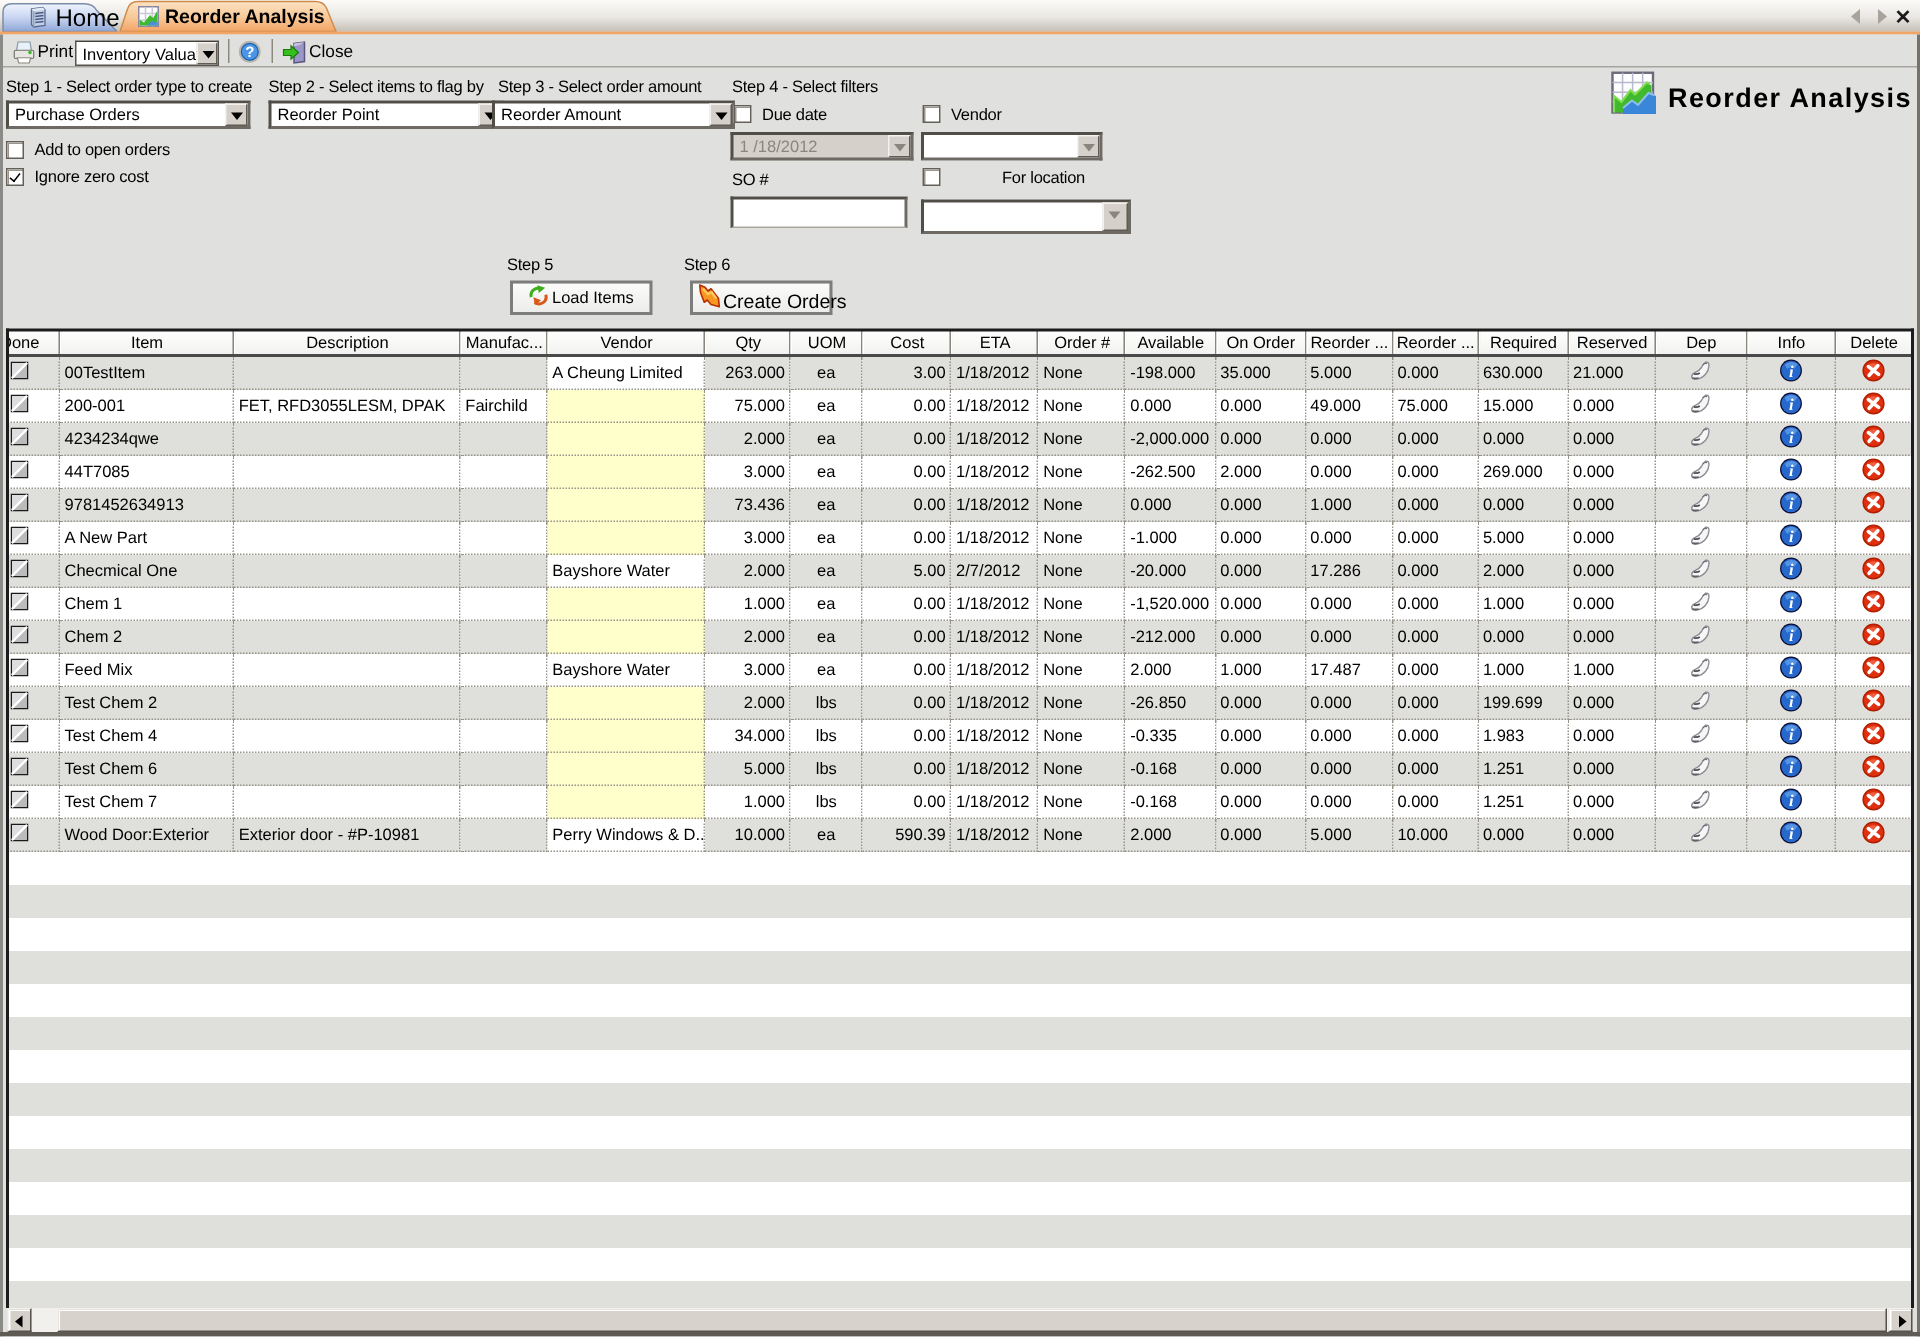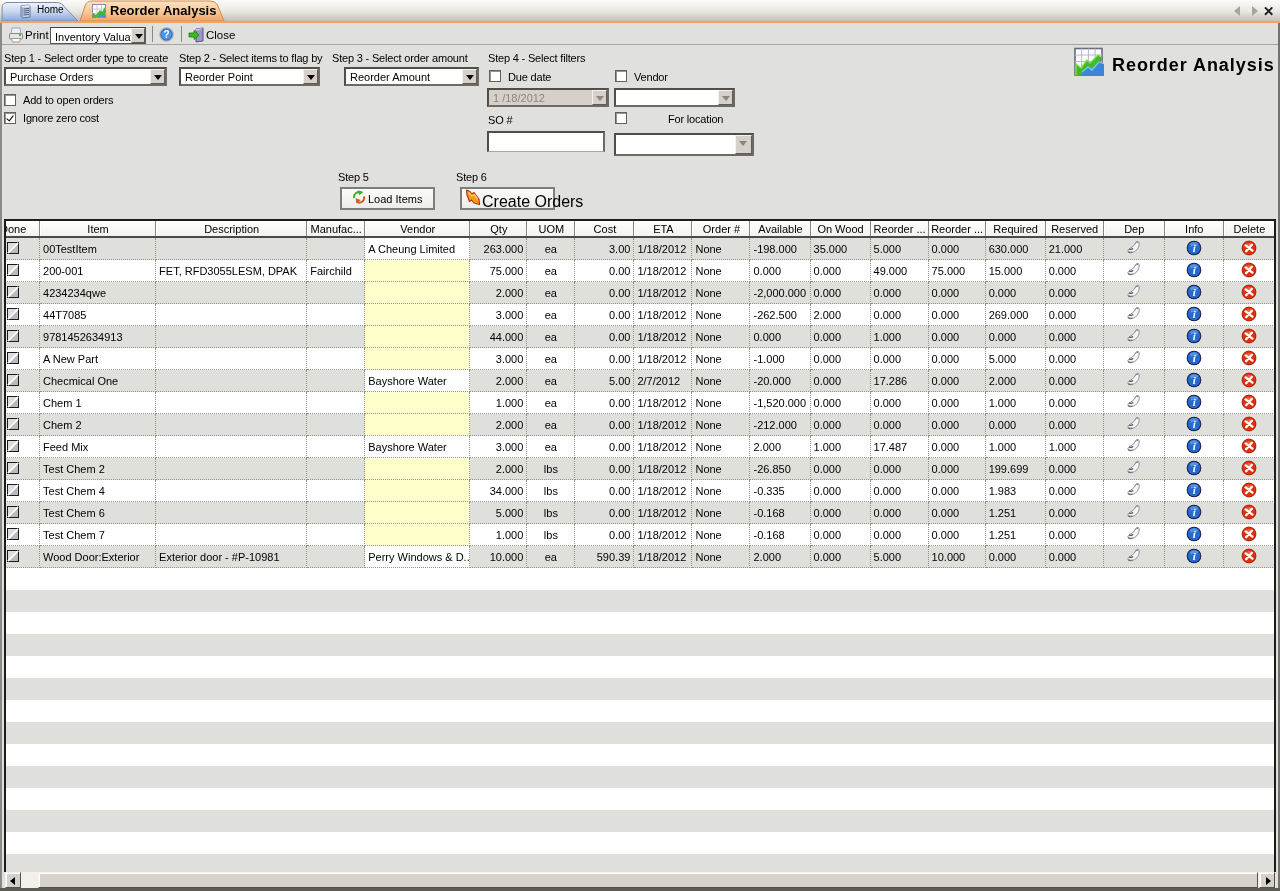--- a/index.html
+++ b/index.html
@@ -61,21 +61,21 @@
 <linearGradient id="gact" x1="0" y1="0" x2="0" y2="1">
         <stop offset="0" stop-color="#fce3c2"></stop>
         <stop offset="0.55" stop-color="#f8c795"></stop>
         <stop offset="1" stop-color="#f2a466"></stop>
       </linearGradient>
 </defs>
 <path d="M2,21 L2,8 Q2,2.5 8,2.5 L56,2.5 Q62,2.5 64.5,7 L78,21 Z" fill="url(#ghome)" stroke="#7c8ca8" stroke-width="1"></path>
 <path d="M80,21 L85,6 Q86.5,1 92,1 L210,1 Q215.5,1 217.5,5 L224,21 Z" fill="url(#gact)" stroke="#cf8a4e" stroke-width="1"></path>
 </svg>
 <div class="abs" id="orangeline"></div>
-<div class="abs tablbl" style="left:37px;top:4px;font-size:10px">Home</div>
+<div class="abs tablbl" style="left:37px;top:4px;font-size:16px">Home</div>
 <div class="abs tablbl" style="left:110px;top:3px;font-size:13px;font-weight:bold">Reorder Analysis</div>
 <svg class="abs" style="left:18px;top:4px" width="15" height="15" viewBox="0 0 15 15">
     <path d="M3 2 L10.5 1 L12 2.5 L12 13 L4.5 14 L3 12.5 Z" fill="#c2cfe4" stroke="#5a6a92" stroke-width="0.9"></path>
     <path d="M3 2 L10.5 1 L12 2.5 L4.5 3.5 Z" fill="#e2eaf6"></path>
     <path d="M4.5 3.5 L4.5 14" stroke="#8a9ab8" stroke-width="0.8"></path>
     <path d="M5.5 5 L11 4.4 M5.5 7 L11 6.4 M5.5 9 L11 8.4 M5.5 11 L11 10.4" stroke="#4a5a85" stroke-width="1"></path>
   </svg>
 <svg class="abs" style="left:92px;top:4px" width="14" height="14" viewBox="0 0 14 14">
     <rect x="0.5" y="0.5" width="13" height="13" fill="#fff" stroke="#8a86a0"></rect>
     <path d="M0.5 5 H13.5 M0.5 9.5 H13.5 M5 0.5 V13.5 M9.5 0.5 V13.5" stroke="#c8c8d8" stroke-width="1" fill="none"></path>
@@ -117,25 +117,25 @@
 <div class="abs" id="wb"></div>
 
 <div class="abs lbl" style="left:4px;top:52px">Step 1 - Select order type to create</div>
 <div class="abs lbl" style="left:179px;top:52px">Step 2 - Select items to flag by</div>
 <div class="abs lbl" style="left:332px;top:52px">Step 3 - Select order amount</div>
 <div class="abs lbl" style="left:488px;top:52px">Step 4 - Select filters</div>
 <div class="combo" style="left:4px;top:67px;width:163px">
     <span class="txt">Purchase Orders</span>
     <span class="cbtn"></span>
   </div>
-<div class="combo" style="left:179px;top:67px;width:141px">
+<div class="combo" style="left:179px;top:67px;width:157px">
     <span class="txt">Reorder Point</span>
     <span class="cbtn"></span>
   </div>
-<div class="combo" style="left:344px;top:67px;width:135px">
+<div class="combo" style="left:328px;top:67px;width:162px">
     <span class="txt">Reorder Amount</span>
     <span class="cbtn"></span>
   </div>
 <div class="abs chk" style="left:4px;top:94px"></div>
 <div class="abs lbl" style="left:23px;top:94px">Add to open orders</div>
 <div class="abs chk checked" style="left:4px;top:112px"></div>
 <div class="abs lbl" style="left:23px;top:112px">Ignore zero cost</div>
 
 <div class="abs chk" style="left:489px;top:70px"></div>
 <div class="abs lbl" style="left:508px;top:71px">Due date</div>
@@ -164,21 +164,21 @@
     <path d="M5.5 1.2 L11 1.2 L8 5.8 Z" fill="#3fae1f" transform="rotate(18 9 3)"></path>
     <path d="M11.8 6.5 A4.6 4.6 0 0 1 4.5 11.5" fill="none" stroke="#d8581c" stroke-width="2"></path>
     <path d="M3 13.3 L8.5 13.3 L5.8 8.8 Z" fill="#d8581c" transform="rotate(200 5.6 11.2)"></path>
   </svg>
 <div class="abs" style="left:368px;top:193px;font-size:11px">Load Items</div>
 <div class="abs stepbtn" style="left:460px;top:187px"></div>
 <svg class="abs" style="left:465px;top:189px" width="16" height="17" viewBox="0 0 16 17">
     <path d="M1.5 1 L5 2.5 L7 5 L9 3.5 L14 10 L14.5 15.5 L9 14 L6.5 11 L4.5 12.5 L2 6 Z" fill="#f89820" stroke="#b83000" stroke-width="1.1" stroke-linejoin="round"></path>
     <path d="M3.5 3.5 L7 7 L9.5 5.8 L12.5 10" stroke="#fcc860" stroke-width="1.6" fill="none"></path>
   </svg>
-<div class="abs" style="left:482px;top:193px;font-size:16px">Create Orders</div>
+<div class="abs" style="left:482px;top:193px;font-size:13px">Create Orders</div>
 
 <svg class="abs" style="left:1074px;top:47px" width="31" height="30" viewBox="0 0 31 30">
     <rect x="1" y="1.5" width="27" height="26.5" fill="#fdfdff" stroke="#6a6a7a" stroke-width="1.6"></rect>
     <path d="M1 8 H28 M1 14.5 H28 M1 21 H28 M7.7 1.5 V28 M14.4 1.5 V28 M21.1 1.5 V28" stroke="#b8b8cc" stroke-width="1" fill="none"></path>
     <path d="M2 28 L2 17 L7 21 L13 13 L16 16 L24 8 L27 10 L27 28 Z" fill="#42b82e"></path>
     <path d="M2 28 L2 17 L7 21 L13 13 L16 16 L24 8 L26 9" fill="none" stroke="#7ee04e" stroke-width="1.4"></path>
     <path d="M8 29 L8 25 L14 20 L18 23 L25 15 L30 17 L30 29 Z" fill="#3a86d8"></path>
     <path d="M8 25 L14 20 L18 23 L25 15 L29 16.5" fill="none" stroke="#8ec0ee" stroke-width="1.3"></path>
   </svg>
 <div class="abs" style="left:1112px;top:55.5px;font-size:18px;font-weight:bold;letter-spacing:0.95px;white-space:nowrap;line-height:18px">Reorder Analysis</div>
@@ -213,21 +213,21 @@
           <th>Item</th>
           <th>Description</th>
           <th>Manufac...</th>
           <th>Vendor</th>
           <th>Qty</th>
           <th>UOM</th>
           <th>Cost</th>
           <th>ETA</th>
           <th>Order #</th>
           <th>Available</th>
-          <th>On Wood</th>
+          <th>On Order</th>
           <th>Reorder ...</th>
           <th>Reorder ...</th>
           <th>Required</th>
           <th>Reserved</th>
           <th>Dep</th>
           <th>Info</th>
           <th>Delete</th>
         </tr>
       </thead>
 <tbody id="tbody">
@@ -404,21 +404,21 @@
               <rect x="0.5" y="0.5" width="11" height="11" fill="#ccc" stroke="#1a1a1a"></rect>
               <path d="M1 11 L11 1 L11 11 Z" fill="#bbb"></path>
               <path d="M1 11 L11 1" stroke="#fff" stroke-width="1.6"></path>
               <path d="M1 1 L10 1 L1 10 Z" fill="#ddd"></path>
               <path d="M1 11 L11 1" stroke="#fff" stroke-width="1.4"></path>
             </svg></td>
           <td>9781452634913</td>
           <td></td>
           <td></td>
           <td class="y"></td>
-          <td class="r">44.000</td>
+          <td class="r">73.436</td>
           <td class="c">ea</td>
           <td class="r">0.00</td>
           <td>1/18/2012</td>
           <td>None</td>
           <td>0.000</td>
           <td>0.000</td>
           <td>1.000</td>
           <td>0.000</td>
           <td>0.000</td>
           <td>0.000</td>

